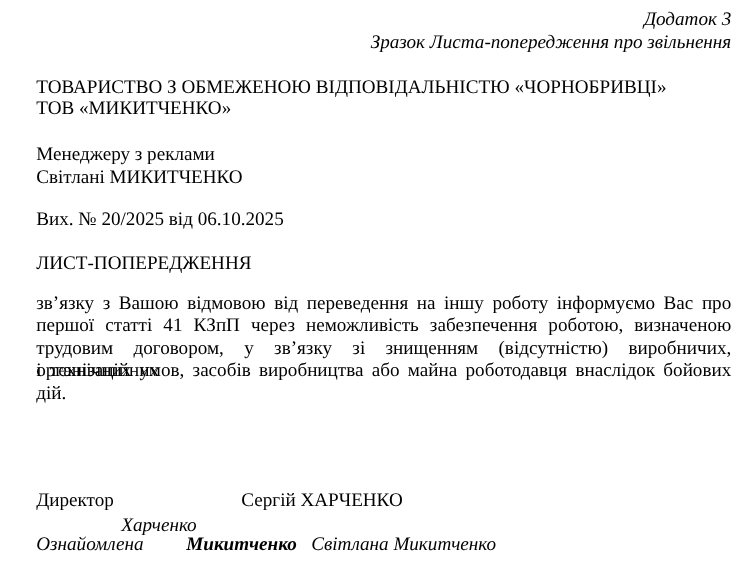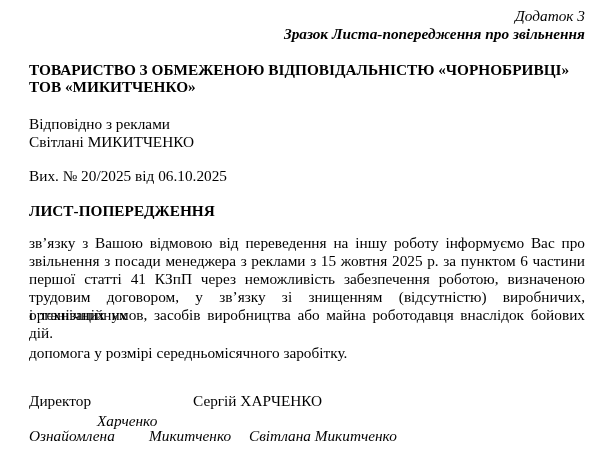--- a/index.html
+++ b/index.html
@@ -19,21 +19,21 @@
   .line {
     position: absolute;
     white-space: nowrap;
     line-height: 18px;
   }
   .right {
     right: 15px;
     text-align: right;
   }
   .italic { font-style: italic; }
-  .bold { font-weight: bold; }
+  .bold { font-weight: normal; }
   .left { left: 29px; }
   .justify {
     position: absolute;
     left: 29px;
     width: 556px;
     text-align: justify;
     line-height: 18px;
   }
   .justify span.jl {
     display: block;
@@ -57,44 +57,42 @@
 <body>
 
 <div>
 
   <div class="line right italic" style="top:7px;">Додаток 3</div>
   <div class="line right italic bold" style="top:25px;">Зразок Листа-попередження про звільнення</div>
 
   <div class="line left bold" style="top:61px;">ТОВАРИСТВО З ОБМЕЖЕНОЮ ВІДПОВІДАЛЬНІСТЮ «ЧОРНОБРИВЦІ»</div>
   <div class="line left bold" style="top:78px;">ТОВ «МИКИТЧЕНКО»</div>
 
-  <div class="line left" style="top:115px;">Відповідно з реклами</div>
+  <div class="line left" style="top:115px;">Менеджеру з реклами</div>
   <div class="line left" style="top:133px;">Світлані МИКИТЧЕНКО</div>
 
   <div class="line left" style="top:167px;">Вих. № 20/2025 від 06.10.2025</div>
 
   <div class="line left bold" style="top:202px;">ЛИСТ-ПОПЕРЕДЖЕННЯ</div>
 
   <div class="justify" style="top:234px;">
     <span class="jl">зв’язку з Вашою відмовою від переведення на іншу роботу інформуємо Вас про</span>
-    <span class="jl">звільнення з посади менеджера з реклами з 15 жовтня 2025 р. за пунктом 6 частини</span>
     <span class="jl">першої статті 41 КЗпП через неможливість забезпечення роботою, визначеною</span>
     <span class="jl">трудовим договором, у зв’язку зі знищенням (відсутністю) виробничих, організаційних</span>
     <span class="jl last">і технічних умов, засобів виробництва або майна роботодавця внаслідок бойових дій.</span>
   </div>
 
   <div class="justify" style="top:344px;">
-    <span class="jl last">допомога у розмірі середньомісячного заробітку.</span>
   </div>
 
   <div class="sig-row" style="top:392px;">
     <span style="left:0;">Директор</span>
     <span class="italic" style="left:68px;margin-top:20px;">Харченко</span>
     <span style="left:164px;">Сергій ХАРЧЕНКО</span>
   </div>
 
   <div class="sig-row" style="top:427px;">
     <span class="italic" style="left:0;font-style:italic;">Ознайомлена</span>
-    <span class="italic" style="left:120px;">Микитченко</span>
+    <span class="italic" style="left:120px;font-weight:bold;">Микитченко</span>
     <span class="italic" style="left:220px;">Світлана Микитченко</span>
   </div>
 
 </div>
 
 </body></html>

